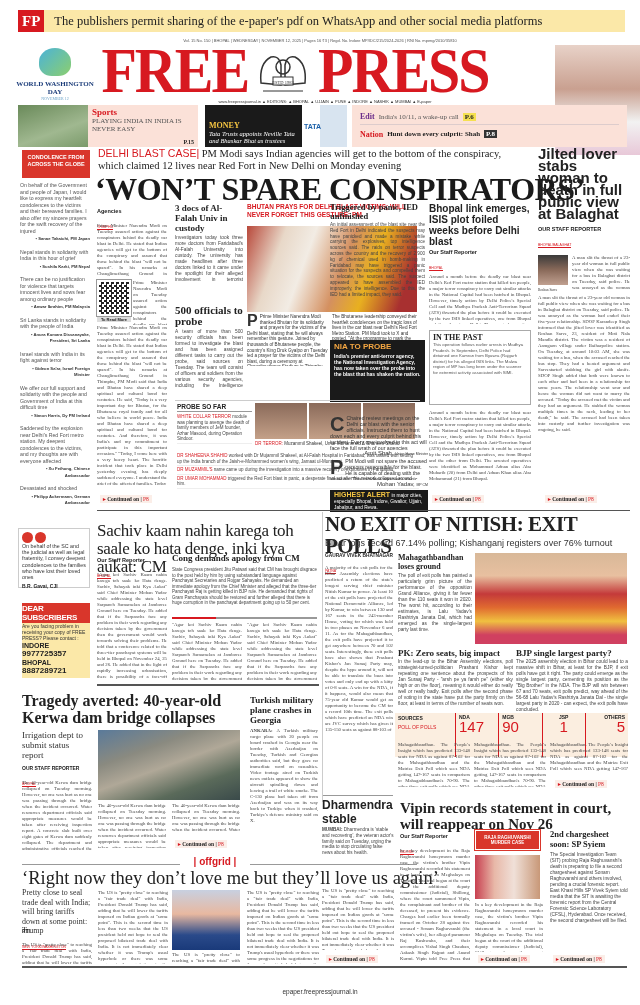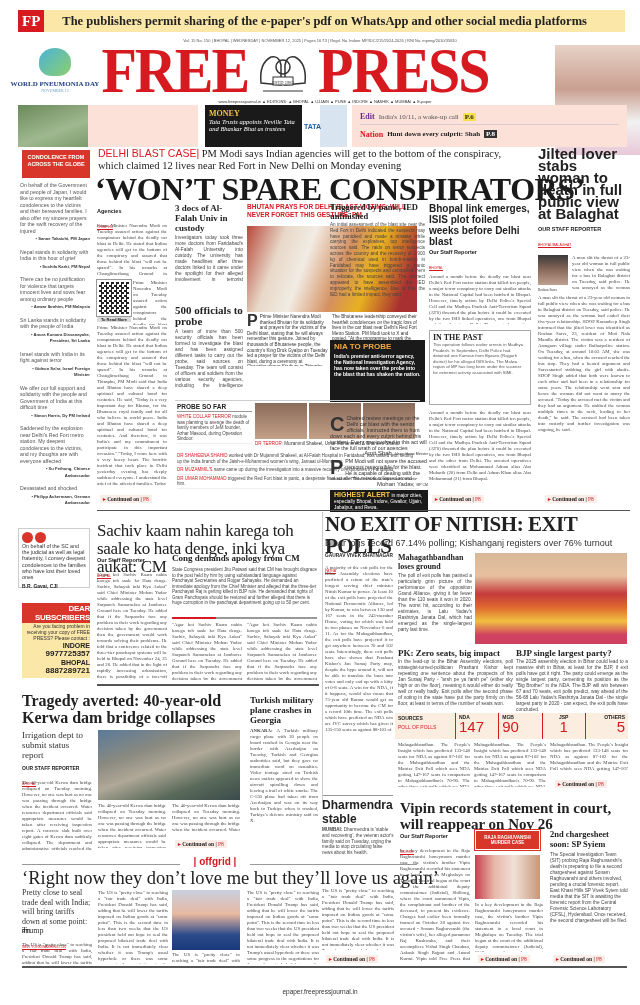--- a/index.html
+++ b/index.html
@@ -1,39 +1,39 @@
 <!DOCTYPE html>
 <html><head>
 <meta charset="utf-8">
 <style>
 *{box-sizing:border-box;margin:0;padding:0}
 body{width:640px;height:1005px;background:#fff;font-family:"Liberation Serif",serif;color:#222;position:relative;overflow:hidden}
 .abs{position:absolute}
 .sans{font-family:"Liberation Sans",sans-serif}
 .banner{left:18px;top:10px;width:607px;height:22px;background:#fbe8a8;display:flex;align-items:center}
 .fp-logo{background:#d71920;color:#fff;font-weight:bold;font-size:15px;padding:0 4px;height:22px;line-height:22px;font-family:"Liberation Serif",serif}
-.banner-text{font-size:12.5px;font-weight:bold;color:#222;padding-left:18px;font-family:"Liberation Serif",serif;white-space:nowrap}
+.banner-text{font-size:12.5px;font-weight:normal;color:#222;padding-left:10px;font-family:"Liberation Serif",serif;white-space:nowrap}
 .meta{left:150px;top:38px;width:340px;font-size:4px;color:#555;text-align:center;font-family:"Liberation Sans",sans-serif}
 .masthead{left:95px;top:42px;width:400px;height:58px;display:flex;align-items:center;justify-content:center}
 .mast-word{color:#d71920;font-size:58px;font-weight:bold;letter-spacing:-2px;font-family:"Liberation Serif",serif;line-height:58px;transform:scaleY(1.1)}
 .emblem{width:70px;height:58px;display:flex;align-items:center;justify-content:center}
 .pneumonia{left:10px;top:48px;width:90px;height:55px;text-align:center}
 .pneumonia .lung{width:32px;height:28px;margin:0 auto;background:linear-gradient(135deg,#4bb3d8,#8ccf6e);border-radius:50% 50% 40% 40%}
 .pneumonia .t1{font-size:7px;font-weight:bold;color:#1c3d7a;margin-top:4px}
 .pneumonia .t2{font-size:4px;color:#6aa2c8}
 .shah{left:555px;top:45px;width:85px;height:110px;background:linear-gradient(180deg,#e8d2c8 0%,#c9a090 40%,#f2f2f2 70%,#e8c8d8 100%);border-radius:0}
 .weburl{left:200px;top:99px;width:250px;font-size:4px;color:#333;text-align:center;font-family:"Liberation Sans",sans-serif}
 .teaser{top:105px;height:42px}
 .t-sports{left:18px;width:180px;background:#fbe1d8;display:flex}
 .t-sports .img{width:70px;height:42px;background:linear-gradient(160deg,#6a8a5a,#a0b890 60%,#7a9a6a)}
 .t-sports .txt{padding:2px 4px;font-size:7px;color:#555;position:relative;flex:1}
 .t-sports .lbl{color:#d71920;font-weight:bold;font-size:9px}
 .t-sports .pg{position:absolute;right:4px;bottom:2px;font-size:6px;font-weight:bold;color:#222}
 .t-money{left:205px;width:142px;background:#1a1a1a;display:flex}
-.t-money .txt{padding:4px 4px;font-size:6.5px;color:#fff;font-style:italic;flex:1}
+.t-money .txt{padding:16px 4px;font-size:6.5px;color:#fff;font-style:italic;flex:1}
 .t-money .lbl{color:#f5c542;font-size:8px;font-style:normal;font-weight:bold}
 .t-money .img{width:45px;background:linear-gradient(90deg,#fff 0,#fff 40%,#d8e4f0 40%);display:flex;align-items:center;justify-content:flex-start;padding-left:2px}
 .tata{color:#1a5fa8;font-weight:bold;font-size:7px;font-family:"Liberation Sans",sans-serif}
 .t-edit{left:352px;width:275px;background:#fbe1d8;padding:4px 8px}
 .edit-row{font-size:7px;color:#555;display:flex;align-items:center;gap:4px;height:16px;border-bottom:1px solid #dcc}
 .edit-row .lbl{color:#6a2c8a;font-weight:bold;font-size:8px}
 .nation-row{font-size:7px;display:flex;align-items:center;gap:4px;height:18px}
 .nation-row .lbl{color:#d71920;font-weight:bold;font-size:8px}
 .pgy{background:#f5e050;font-weight:bold;padding:0 2px;color:#222;font-size:7px}
 .pgb{background:#333;color:#fff;font-weight:bold;padding:0 2px;font-size:7px}
@@ -67,32 +67,32 @@
 .nia .b{font-size:5px;font-weight:bold;line-height:6px;margin-top:2px}
 .inpast{left:429px;top:330px;width:80px;height:72px;border:1px solid #aaa;padding:2px 3px}
 .inpast .t{font-size:8px;font-weight:bold;color:#222}
 .inpast .b{font-size:4.3px;color:#555;font-family:"Liberation Sans",sans-serif;line-height:5.5px}
 .jilted-img{left:538px;top:255px;width:30px;height:30px;background:linear-gradient(180deg,#3a3a3a,#8a6a5a 50%,#c0a090)}
 .cji-box{left:18px;top:528px;width:72px;height:60px;border:1px solid #ccc;padding:3px;font-family:"Liberation Sans",sans-serif}
 .cji-box .dots{display:flex;gap:2px}
 .cji-box .dots span{width:11px;height:11px;border-radius:50%;background:#d9362b;display:block}
 .cji-box p{font-size:5.3px;color:#333;line-height:6.2px}
 .cji-box .by{font-size:5px;font-weight:bold;margin-top:3px}
-.subs{left:22px;top:603px;width:68px;height:75px;background:#fbe8a8;text-align:right;font-family:"Liberation Sans",sans-serif}
+.subs{left:22px;top:603px;width:68px;height:75px;background:#fbe8a8;text-align:left;font-family:"Liberation Sans",sans-serif}
 .subs .t{background:#d9362b;color:#fff;font-size:8px;font-weight:bold;padding:1px 0;letter-spacing:-0.3px}
 .subs .q{font-size:5px;color:#333;line-height:5.8px;margin-top:1px}
 .subs .city{font-size:7px;font-weight:bold;color:#222;margin-top:1px}
 .subs .num{font-size:8px;font-weight:bold;color:#222}
 .sachiv{left:97px;top:522px;width:220px;font-size:17px;line-height:18px;color:#222;letter-spacing:-0.3px}
 .cong-head{left:172px;top:553px;width:145px;font-size:9px;font-weight:bold;color:#222}
 .cong-intro{left:172px;top:567px;width:146px;font-size:4.5px;color:#444;line-height:5.5px;font-family:"Liberation Sans",sans-serif}
 .nitish{left:325px;top:513px;width:305px;font-size:21px;font-weight:bold;color:#222;line-height:22px;letter-spacing:-0.5px}
 .bihar-sub{left:325px;top:538px;width:305px;font-size:9px;color:#333;font-family:"Liberation Sans",sans-serif}
 .polling-img{left:475px;top:553px;width:152px;height:91px;background:linear-gradient(180deg,#d8b898 0%,#e8c0a0 25%,#c43a3a 45%,#e06a30 60%,#f0c040 75%,#d04060 90%)}
-.pollbox{left:395px;top:713px;width:233px;height:26px;background:#fbeee0;display:flex;font-family:"Liberation Sans",sans-serif}
+.pollbox{left:395px;top:713px;width:233px;height:44px;background:#fbeee0;display:flex;font-family:"Liberation Sans",sans-serif}
 .pollbox .src{width:60px;padding:2px 3px}
 .pollbox .src .a{font-size:5px;font-weight:bold;color:#222}
 .pollbox .src .b{font-size:5px;color:#d71920;margin-top:3px}
 .pollcell{flex:1;border-left:1px solid #d71920;padding:1px 3px}
 .pollcell .n{font-size:5px;font-weight:bold;color:#222}
 .pollcell .v{font-size:15px;color:#d71920;line-height:14px}
 .tragedy{left:22px;top:692px;width:225px;font-size:16px;font-weight:bold;line-height:17px;color:#222}
 .irrig{left:22px;top:730px;width:70px;font-size:9px;color:#333;line-height:10px}
 .bridge-img{left:98px;top:730px;width:142px;height:70px;background:linear-gradient(160deg,#5a7a9a 0%,#8a8a80 30%,#b0a898 50%,#5a6a5a 75%,#3a4a4a)}
 .turkish{left:250px;top:695px;width:70px;font-size:9px;font-weight:bold;color:#222;line-height:10px;font-family:Liberation Serif, serif}
@@ -112,21 +112,21 @@
 
 <div class="abs banner">
   <span class="fp-logo">FP</span>
   <span class="banner-text">The publishers permit sharing of the e-paper's pdf on WhatsApp and other social media platforms</span>
 </div>
 
 <div class="abs meta">Vol. 15 No. 150 | BHOPAL | WEDNESDAY | NOVEMBER 12, 2025 | Pages 16 ₹3 | Regd. No. Indore MP/IDC/215/2024-2026 | RNI No. mpeng/2010/35810</div>
 
 <div class="abs pneumonia">
   <div class="lung"></div>
-  <div class="t1">WORLD PNEUMONIA DAY</div>
+  <div class="t1">WORLD WASHINGTON DAY</div>
   <div class="t2">NOVEMBER 12</div>
 </div>
 
 <div class="abs masthead">
   <span class="mast-word">FREE</span>
   <div class="emblem">
     <svg width="60" height="56" viewBox="0 0 60 56">
       <path d="M8 40 Q6 20 18 14 Q26 12 28 22 L28 42 Z" fill="#fff" stroke="#333" stroke-width="1.5"></path>
       <path d="M52 40 Q54 20 42 14 Q34 12 32 22 L32 42 Z" fill="#fff" stroke="#333" stroke-width="1.5"></path>
       <circle cx="30" cy="24" r="7" fill="none" stroke="#333" stroke-width="1.5"></circle>
@@ -137,20 +137,25 @@
   </div>
   <span class="mast-word">PRESS</span>
 </div>
 
 <div class="abs shah"></div>
 
 <div class="abs weburl">www.freepressjournal.in ▲ EDITIONS: ▲ BHOPAL ▲ UJJAIN ▲ PUNE ▲ INDORE ▲ NASHIK ▲ MUMBAI ▲ E-paper</div>
 
 <div class="abs teaser t-sports">
   <div class="img"></div>
+  <div class="txt">
+    <div class="lbl">Sports</div>
+    <div>PLAYING INDIA IN INDIA IS NEVER EASY</div>
+    <div class="pg">P.15</div>
+  </div>
 </div>
 <div class="abs teaser t-money">
   <div class="txt">
     <div class="lbl">MONEY</div>
     <div>Tata Trusts appoints Neville Tata and Bhaskar Bhat as trustees</div>
   </div>
   <div class="img">
       <span class="tata">TATA</span>
     </div>
 </div>

